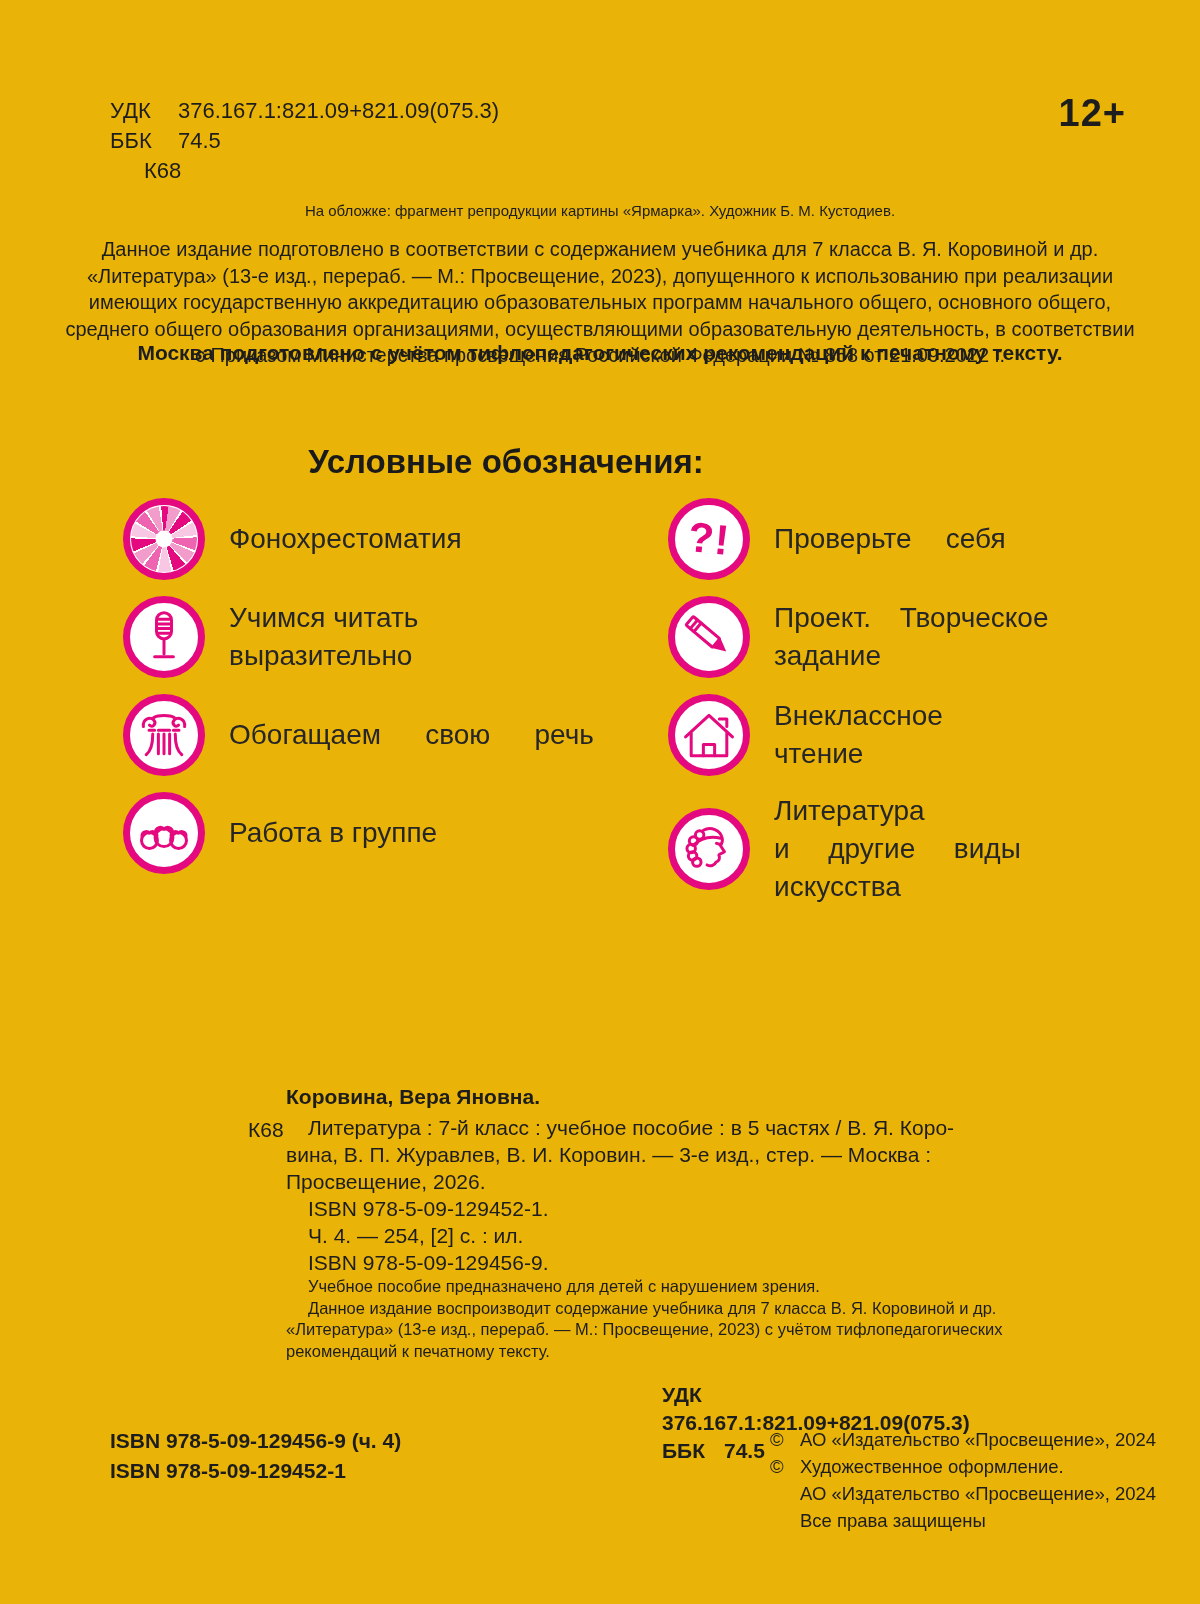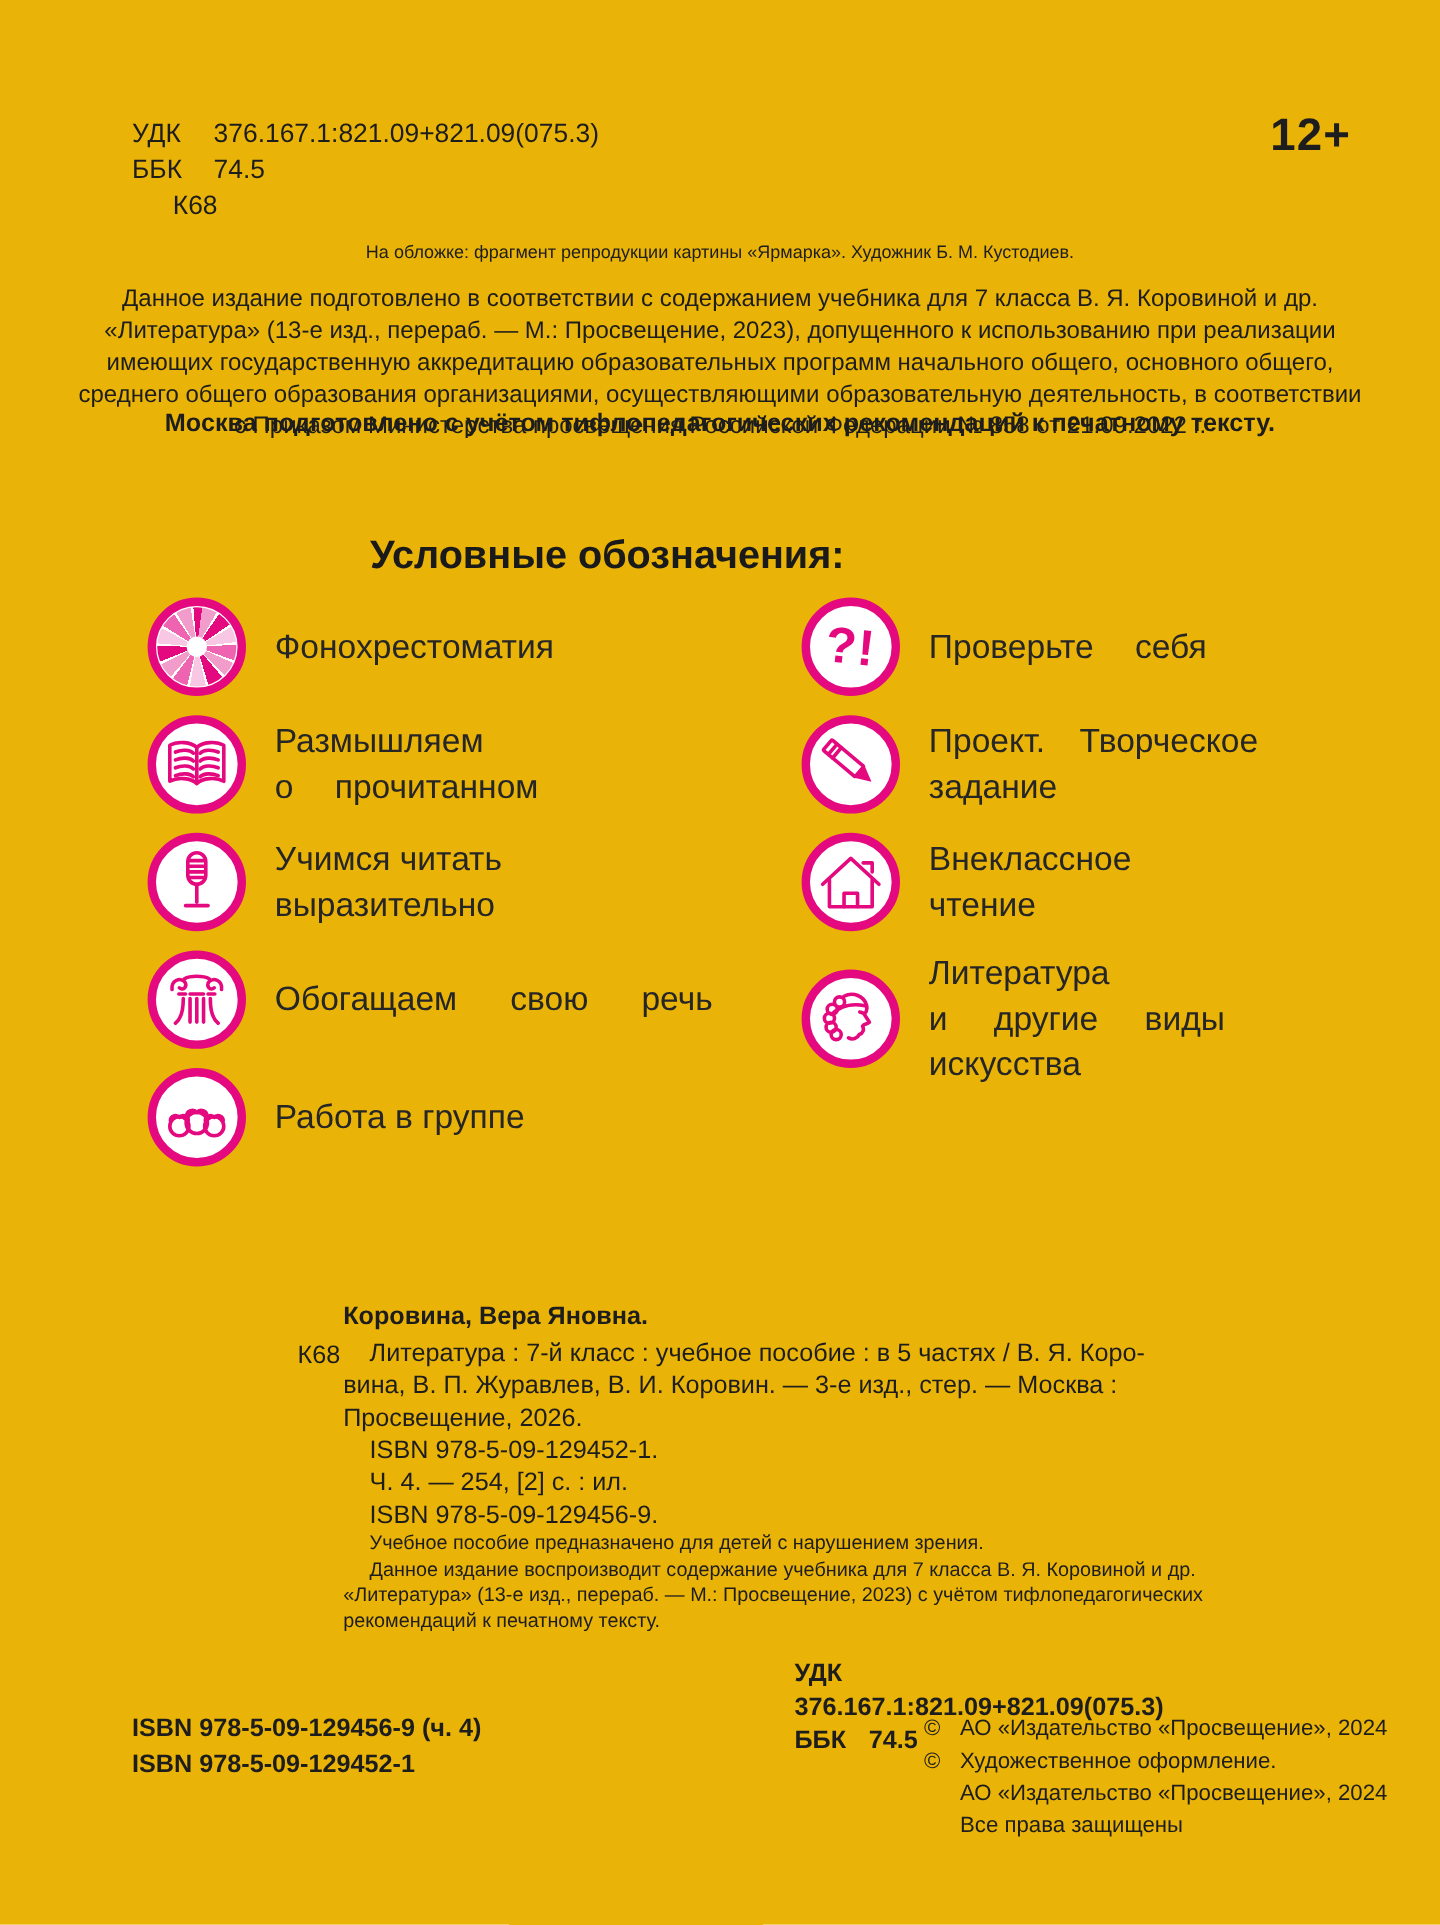--- a/index.html
+++ b/index.html
@@ -104,38 +104,20 @@
   <div class="legend">
     <div class="legend-col left">
 
       <div class="legend-item">
         <span class="icircle">
             <span class="cd-disc"></span>
           </span>
         <span class="legend-label">Фонохрестоматия</span>
       </div>
 
-      <div class="legend-item">
-        <span class="icircle">
-          <svg viewBox="0 0 64 64">
-            <path d="M32 17 C27 12 15 11 8 15 L8 47 C15 43 27 44 32 49 C37 44 49 43 56 47 L56 15 C49 11 37 12 32 17 Z"></path>
-            <path d="M32 17 V49"></path>
-            <path d="M13 21 C19 18.5 26 19 29 22"></path>
-              <path d="M13 28 C19 25.5 26 26 29 29"></path>
-            <path d="M13 35 C19 32.5 26 33 29 36"></path>
-              <path d="M13 42 C19 39.5 26 40 29 43"></path>
-            <path d="M51 21 C45 18.5 38 19 35 22"></path>
-              <path d="M51 28 C45 25.5 38 26 35 29"></path>
-            <path d="M51 35 C45 32.5 38 33 35 36"></path>
-              <path d="M51 42 C45 39.5 38 40 35 43"></path>
-          </svg>
-        </span>
-        <span class="legend-label ws-b">Размышляем
-о прочитанном</span>
-      </div>
 
       <div class="legend-item">
         <span class="icircle">
           <svg viewBox="0 0 64 64">
             <rect x="24" y="6" width="16" height="28" rx="8"></rect>
             <path d="M25 13 H39 M25 18 H39 M25 23 H39 M25 28 H39"></path>
             <path d="M32 34 V50"></path>
               <path d="M22 53 H42"></path>
           </svg>
         </span>

